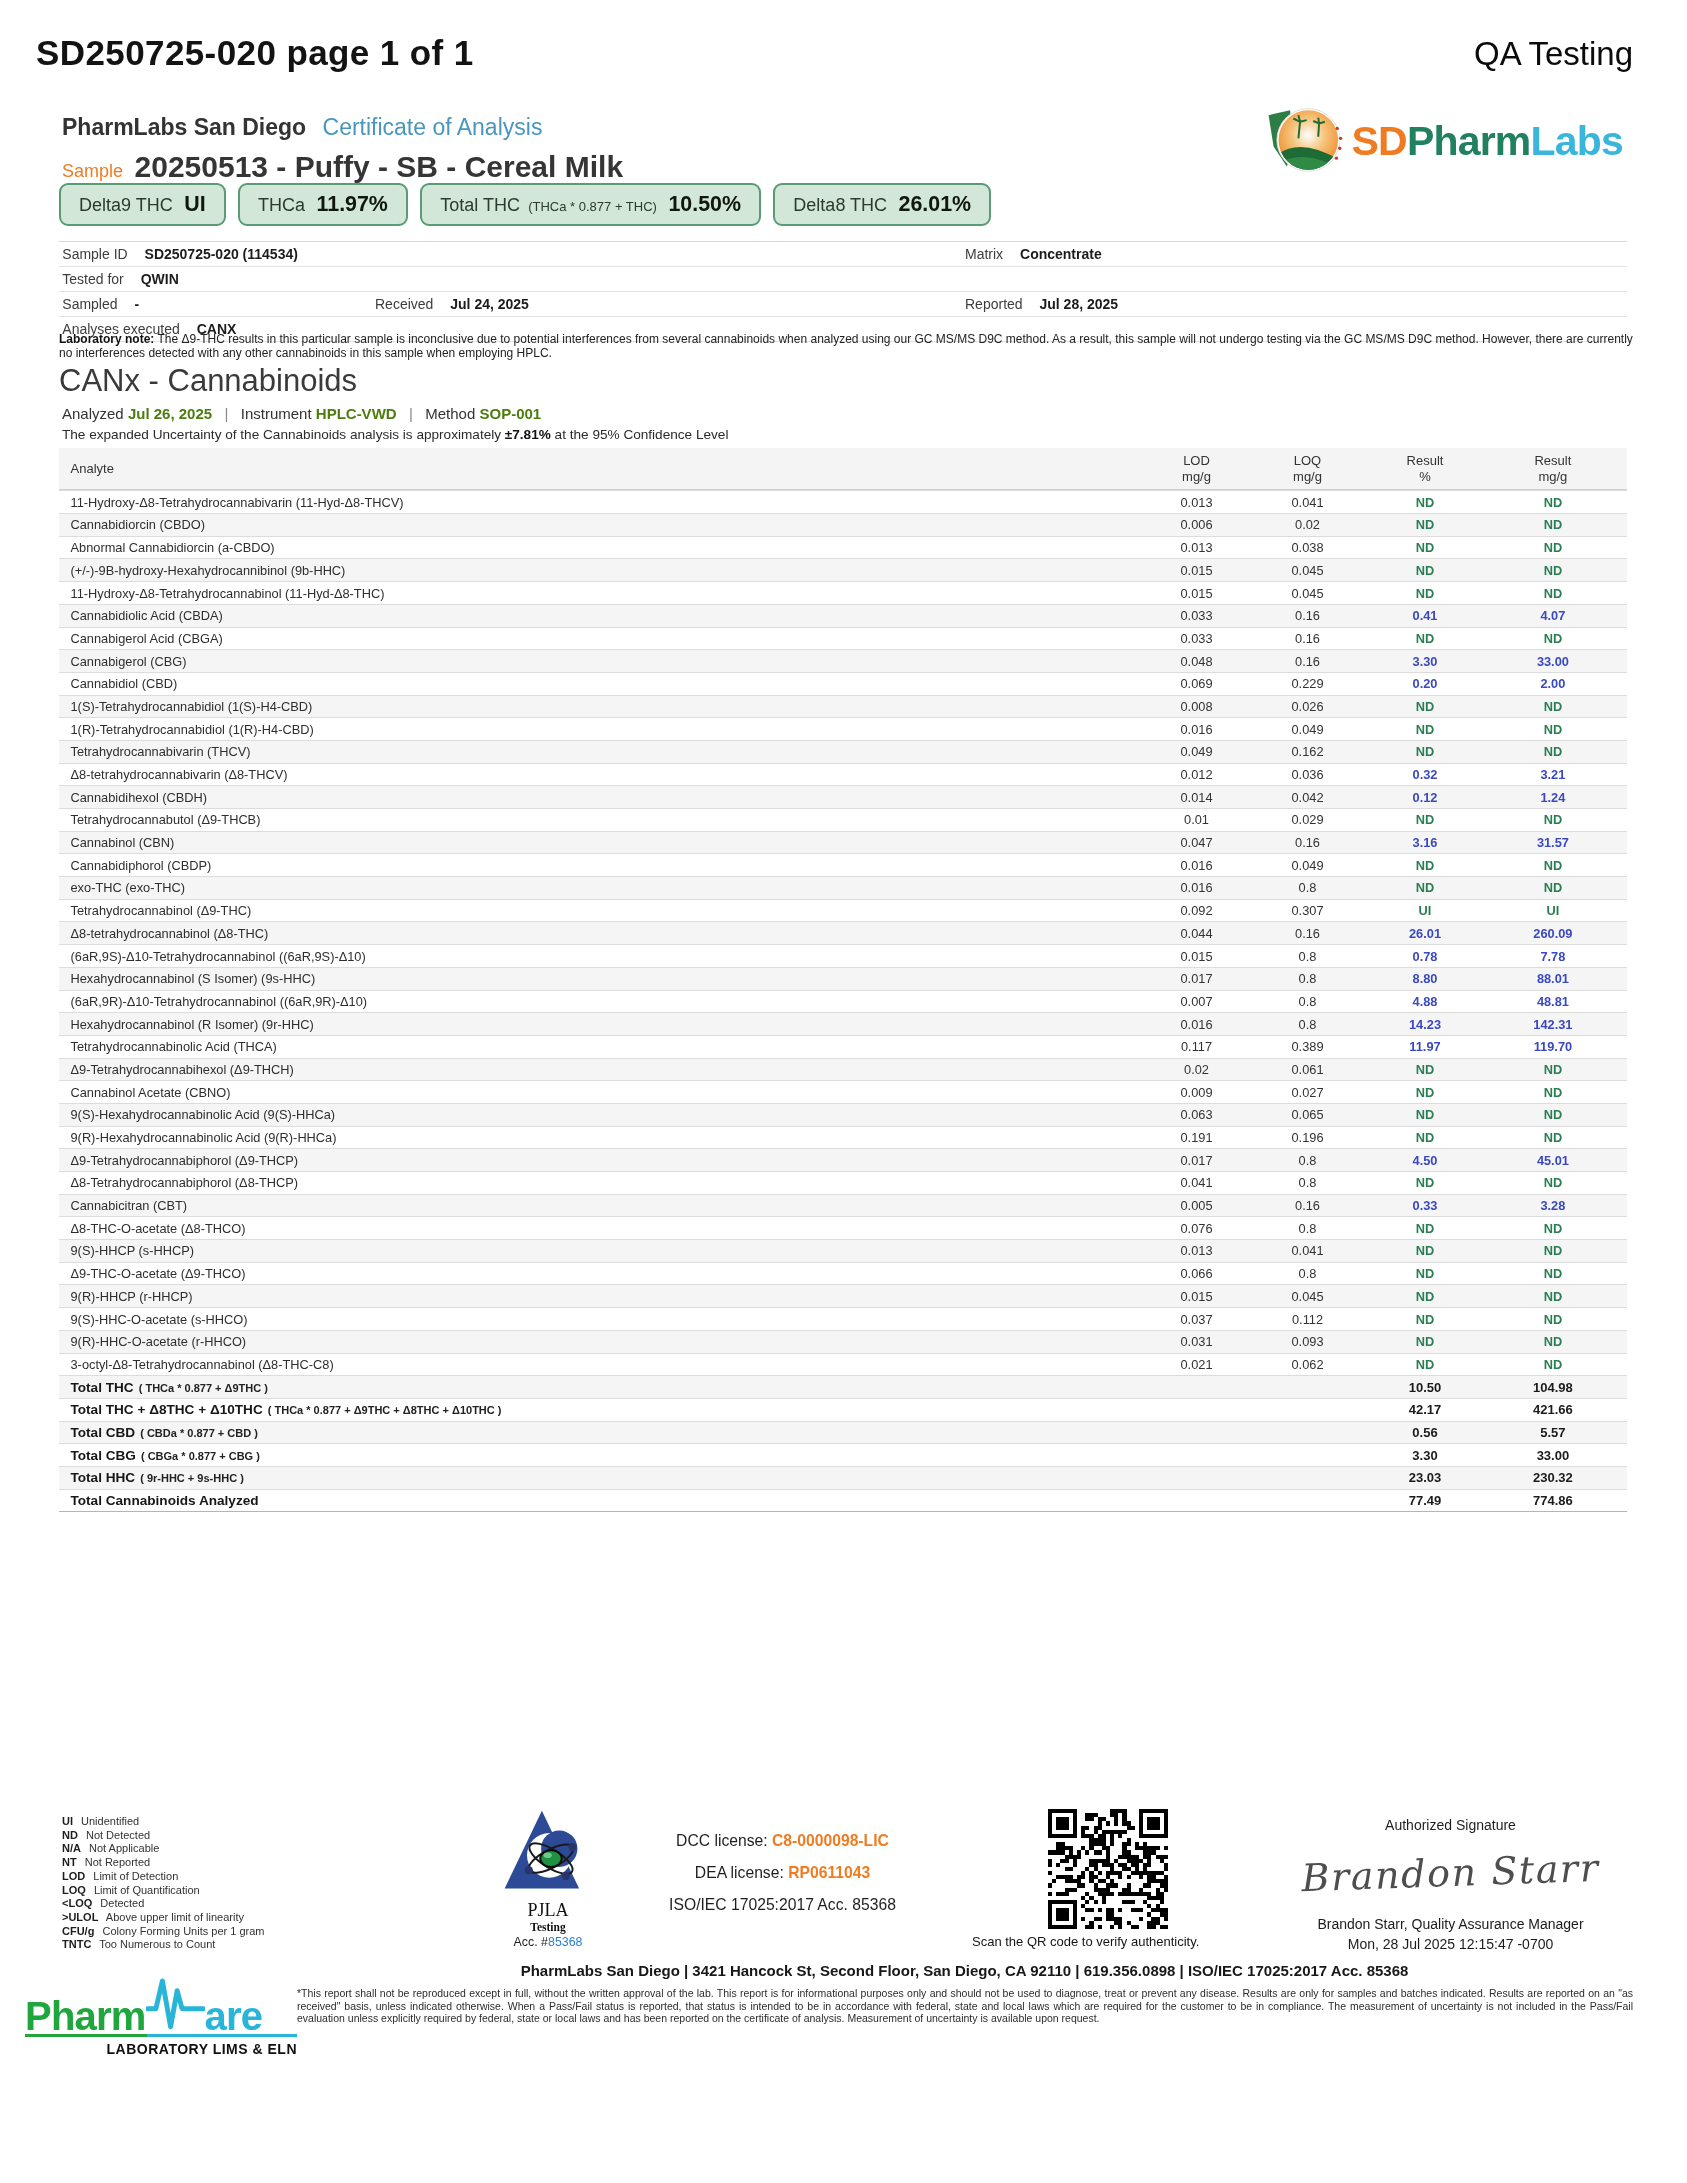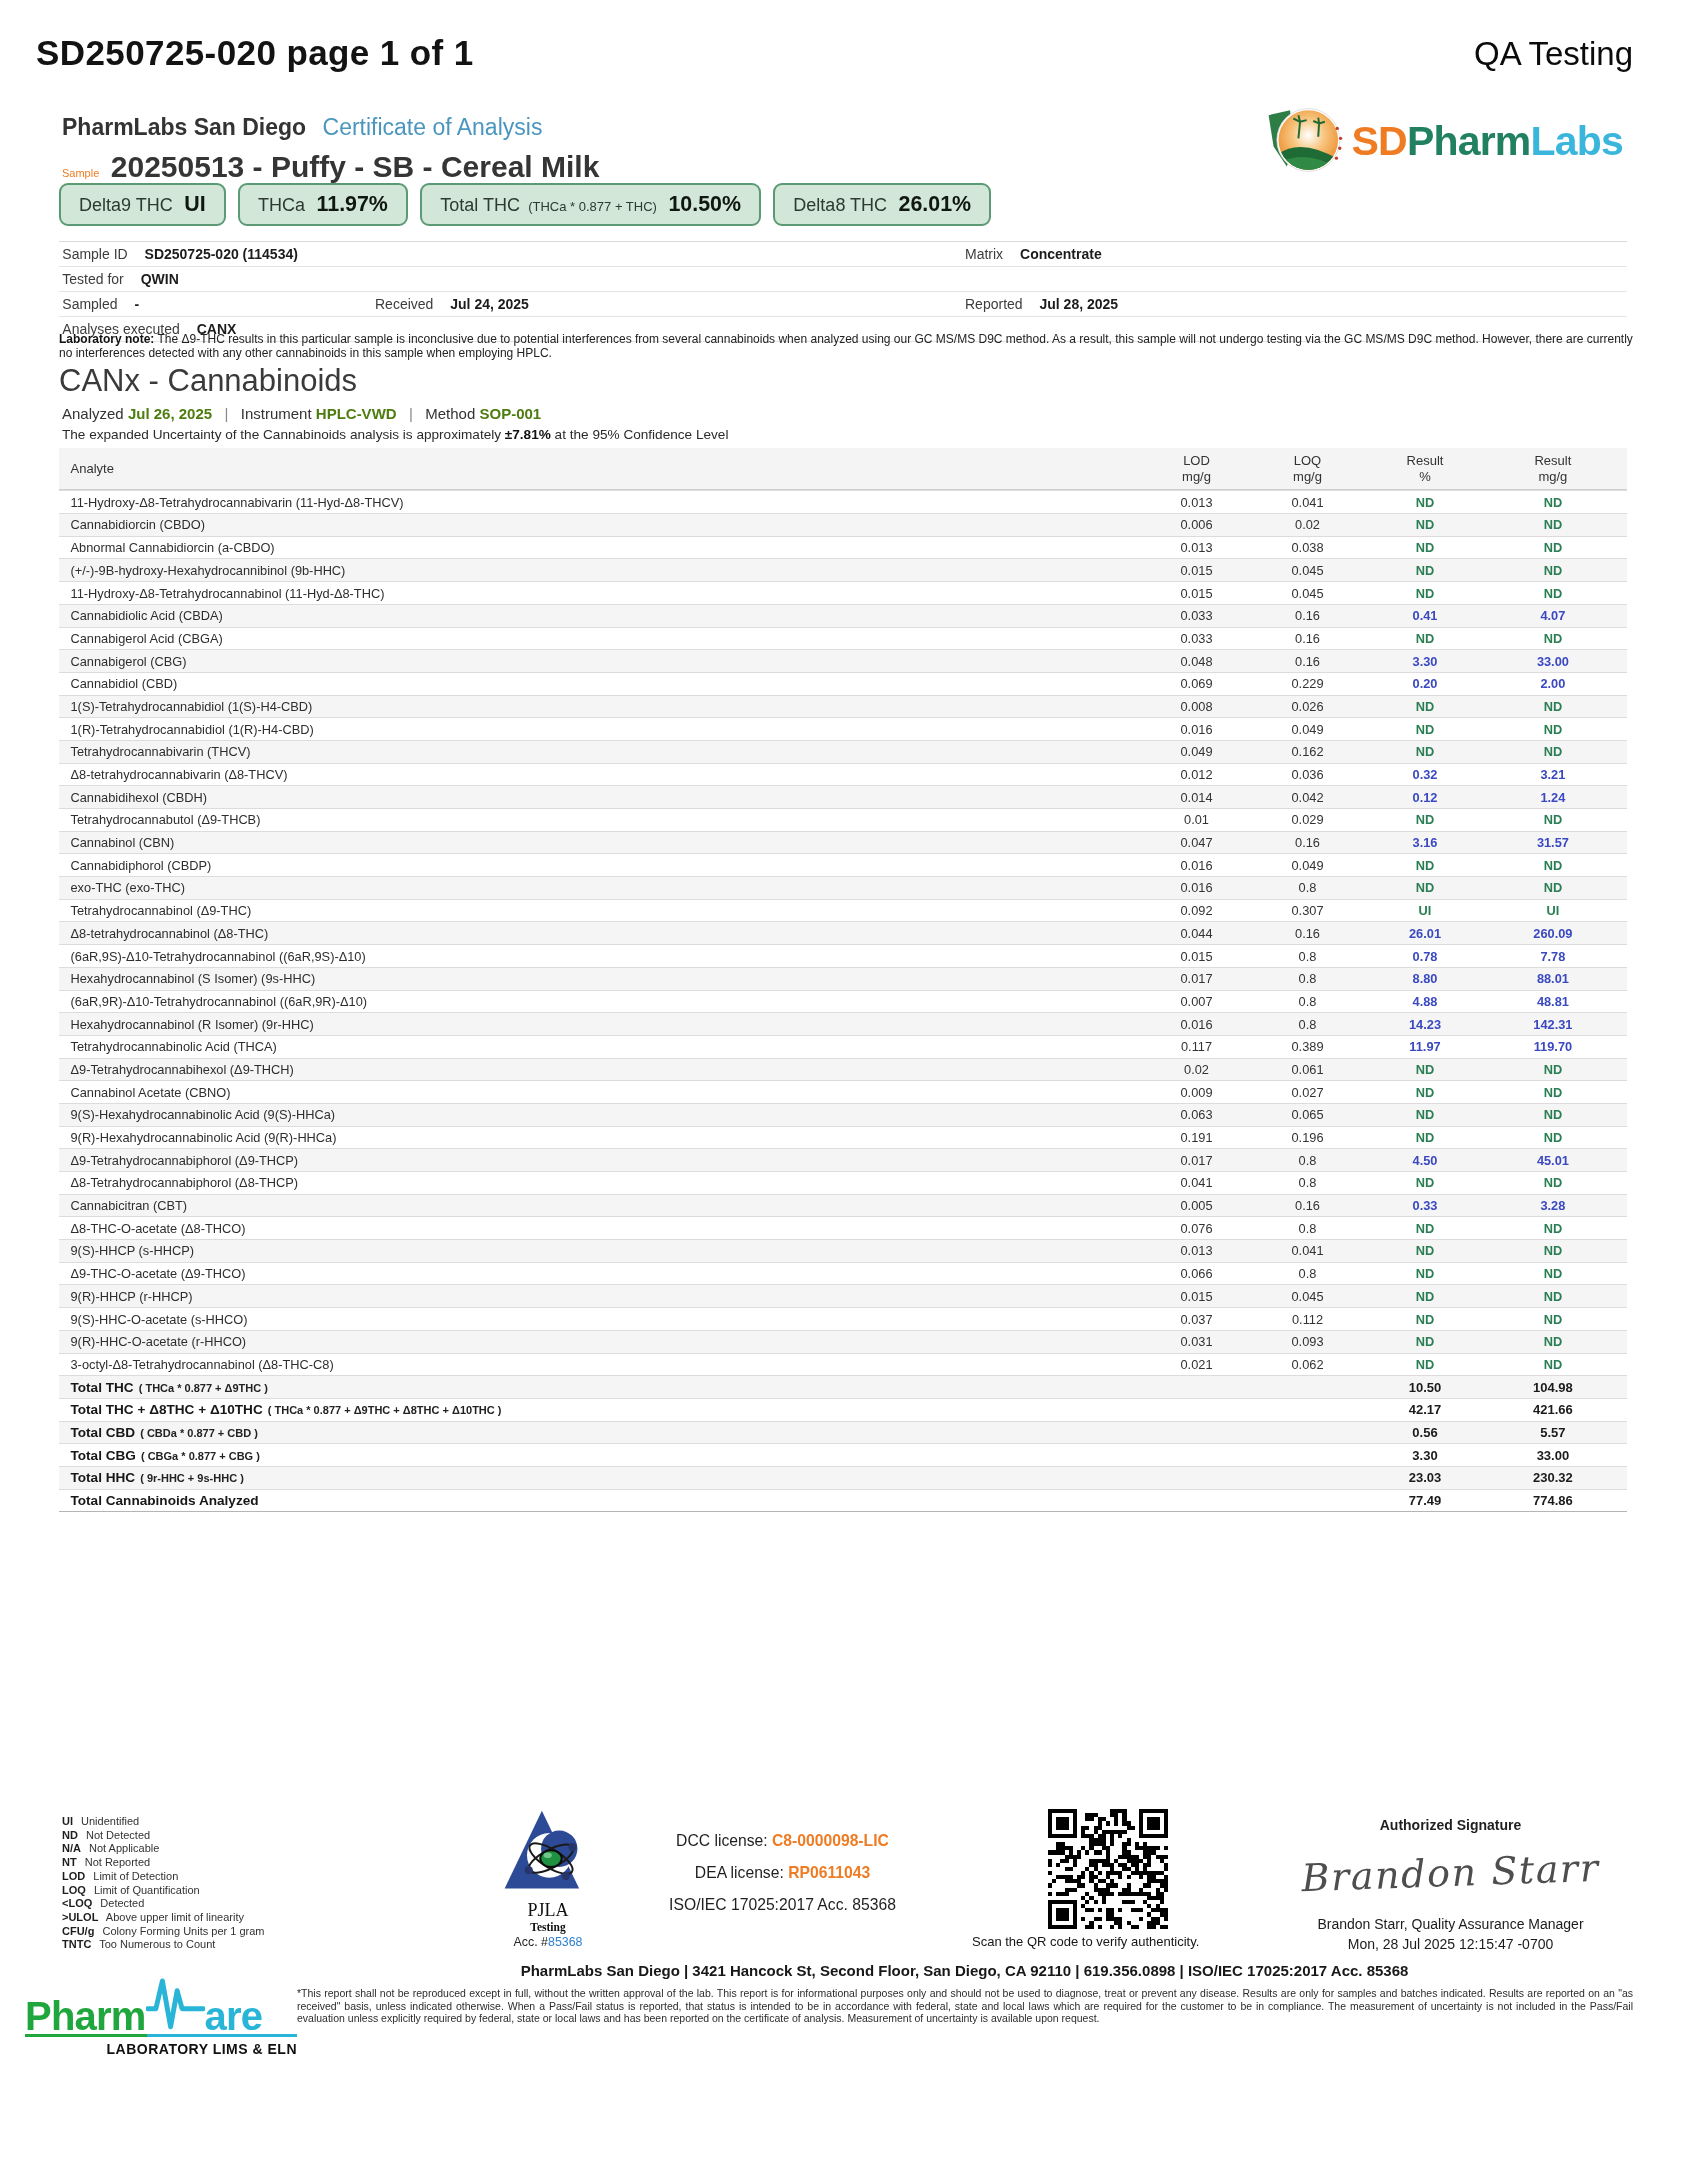--- a/index.html
+++ b/index.html
@@ -5,21 +5,21 @@
   html,body{margin:0;padding:0;background:#e8e8e8;}
   .page{position:relative;width:1687px;height:2183px;background:#ffffff;margin:0 auto;
         font-family:"Liberation Sans",sans-serif;color:#222;overflow:hidden;}
   
   .doc-title{position:absolute;top:33px;left:36px;font-size:35px;font-weight:700;color:#131313;letter-spacing:0.4px;}
   .qa-label{position:absolute;top:35px;right:54px;font-size:33px;font-weight:500;color:#0b0b0b;}
   .lab-line{position:absolute;top:114px;left:62px;font-size:23px;}
   .lab-name{font-weight:700;color:#333;}
   .coa{color:var(--blue-link);font-weight:500;margin-left:10px;}
   .sample-line{position:absolute;top:150px;left:62px;display:flex;align-items:baseline;gap:11.5px;}
-  .sample-label{font-size:11px;color:var(--orange);}
+  .sample-label{font-size:18px;color:var(--orange);}
   .sample-name{font-size:30px;font-weight:700;color:#353535;}
   
   .brand{position:absolute;top:97px;right:64px;display:flex;align-items:center;gap:3.3px;}
   .brand-text{font-size:41px;font-weight:700;letter-spacing:-0.8px;}
   .brand-sd{color:var(--orange);}
   .brand-pharm{color:var(--logo-green);}
   .brand-labs{color:var(--logo-cyan);}
   
   .badges{position:absolute;top:183px;left:59px;display:flex;gap:12.4px;}
   .badge{display:flex;align-items:baseline;gap:11.5px;background:var(--badge-bg);
@@ -70,21 +70,21 @@
   .pjla .pname{font-family:"Liberation Serif",serif;font-weight:400;font-size:18px;color:#111;margin-top:1.6px;}
   .pjla .ptest{font-family:"Liberation Serif",serif;font-weight:700;font-size:11.5px;color:#111;}
   .pjla .pacc{font-size:12.4px;color:#222;margin-top:2.5px;}
   .pjla .pacc span{color:var(--acc-blue);}
   .licenses{position:absolute;left:634px;top:1832px;width:297px;text-align:center;font-size:15.7px;color:#1f1f1f;}
   .licenses .lrow{margin-bottom:14px;}
   .licenses .lic-val{color:var(--orange);font-weight:700;}
   .qr-wrap{position:absolute;left:1048px;top:1809px;width:124px;}
   .qr-caption{position:absolute;left:972px;top:1934px;width:280px;text-align:left;font-size:13px;color:#161616;}
   .sig{position:absolute;left:1269px;top:1817px;width:363px;text-align:center;}
-  .sig .sig-title{font-size:14px;color:#1f1f1f;font-weight:bold;}
+  .sig .sig-title{font-size:14px;color:#1f1f1f;}
   .sig .sig-script{font-family:"DejaVu Serif",serif;font-style:italic;font-size:38px;color:#4e4e4e;
                    margin-top:18px;transform:rotate(-2deg);letter-spacing:1.6px;}
   .sig .sig-name{font-size:14px;color:#1b1b1b;margin-top:21.4px;}
   .sig .sig-date{font-size:14px;color:#1b1b1b;margin-top:3.3px;}
   .address{position:absolute;left:297px;top:1962px;width:1335px;text-align:center;font-size:15px;font-weight:600;color:#181818;}
   .disclaimer{position:absolute;left:297px;top:1987px;width:1336px;font-size:10.5px;line-height:12.6px;color:#2c2c2c;text-align:justify;}
   .pharmware{position:absolute;left:25px;top:1976px;width:272px;}
   .pw-row{display:flex;align-items:baseline;}
   .pw-pharm{font-size:40px;font-weight:700;color:var(--pw-green);letter-spacing:-0.8px;}
   .pw-are{font-size:40px;font-weight:700;color:var(--pw-cyan);letter-spacing:-0.8px;}

